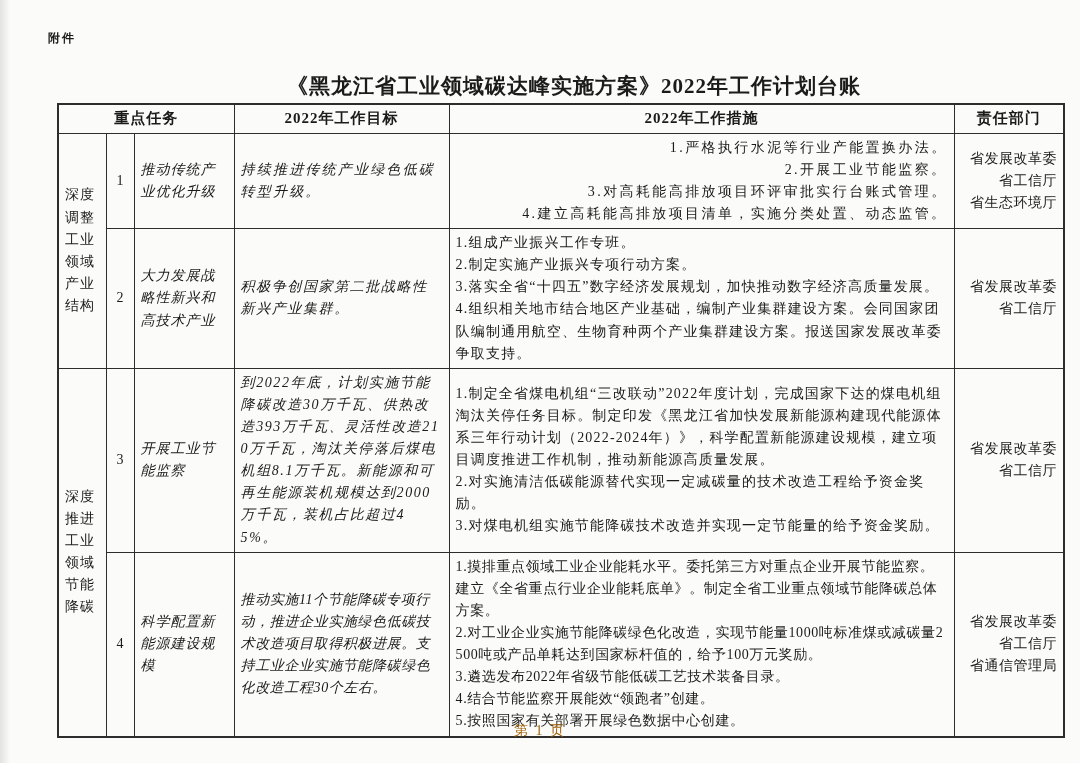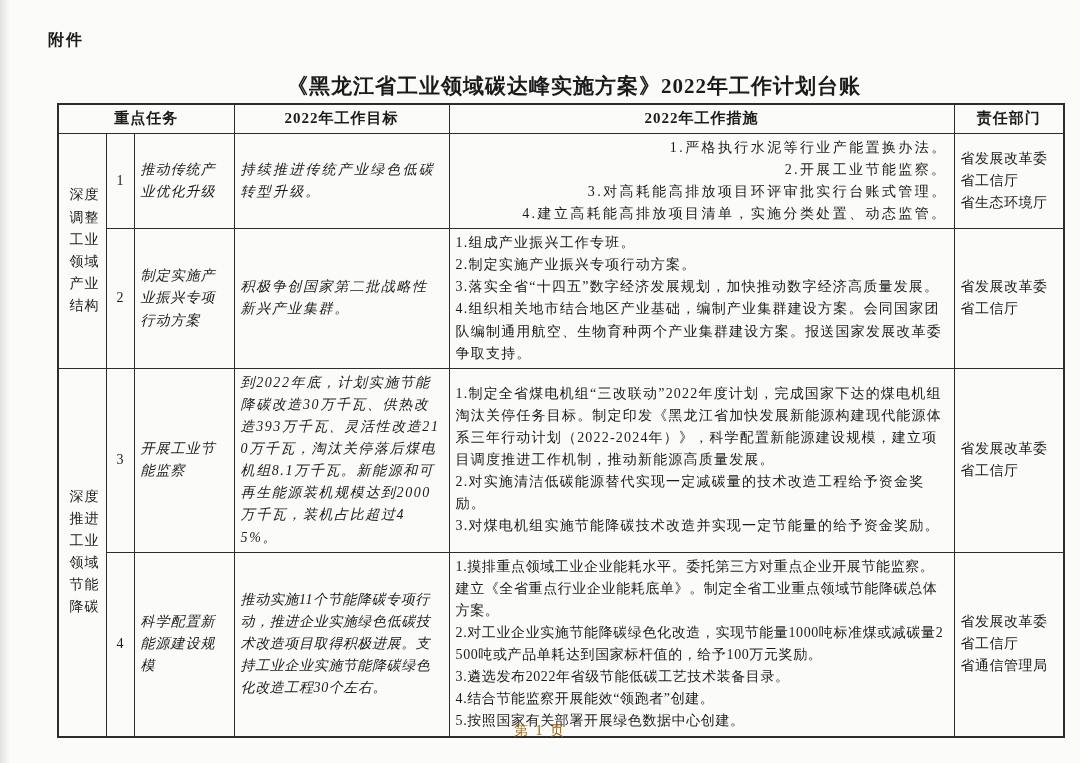--- a/index.html
+++ b/index.html
@@ -21,21 +21,21 @@
     position: absolute;
     left: 0; top: 0; bottom: 0;
     width: 10px;
     background: linear-gradient(to right, rgba(0,0,0,0.10), rgba(0,0,0,0));
     pointer-events: none;
   }
   .attachment {
     position: absolute;
     left: 48px;
     top: 30px;
-    font-size: 16px;
+    font-size: 12px;
     font-weight: bold;
     letter-spacing: 2px;
   }
   .doc-title {
     position: absolute;
     left: 57px;
     top: 58px;
     width: 1006px;
     text-align: center;
     font-size: 21px;
@@ -66,21 +66,21 @@
     text-align: center;
     padding: 2px 2px;
     letter-spacing: 1px;
   }
   tr.head   { height: 29px;  }
   tr.r1     { height: 89px;  }
   tr.r2     { height: 135px; }
   tr.r3     { height: 167px; }
   tr.r4     { height: 183px; }
   td.group {
-    text-align: right;
+    text-align: left;
     letter-spacing: 1px;
     word-break: break-all;
     padding: 2px 1px;
     line-height: 1.75;
   }
   td.no {
     text-align: center;
     font-size: 15px;
   }
   td.task {
@@ -100,21 +100,21 @@
     letter-spacing: 1.2px;
     word-break: break-all;
     vertical-align: middle;
     padding: 3px 8px;
   }
   tr.r1 td.measures { letter-spacing: 2.4px; text-align: right; }
   tr.r1 td.goal     { letter-spacing: 2.2px; }
   tr.r4 td.goal, tr.r4 td.measures { letter-spacing: 0.6px; }
   td.dept {
     white-space: pre-line;
-    text-align: left;
+    text-align: right;
     letter-spacing: 0.5px;
     line-height: 1.8;
   }
   .page-footer {
     position: absolute;
     left: 0;
     top: 722px;
     width: 1080px;
     text-align: center;
     font-size: 14px;
@@ -155,21 +155,21 @@
 2.开展工业节能监察。
 3.对高耗能高排放项目环评审批实行台账式管理。
 4.建立高耗能高排放项目清单，实施分类处置、动态监管。</td>
       <td class="dept">省发展改革委
 省工信厅
 省生态环境厅</td>
     </tr>
 
     <tr class="r2">
       <td class="no">2</td>
-      <td class="task">制定实施产业振兴专项行动方案</td>
+      <td class="task">大力发展战略性新兴和高技术产业</td>
       <td class="goal">积极争创国家第二批战略性新兴产业集群。</td>
       <td class="measures">1.组成产业振兴工作专班。
 2.制定实施产业振兴专项行动方案。
 3.落实全省“十四五”数字经济发展规划，加快推动数字经济高质量发展。
 4.组织相关地市结合地区产业基础，编制产业集群建设方案。会同国家团队编制通用航空、生物育种两个产业集群建设方案。报送国家发展改革委争取支持。</td>
       <td class="dept">省发展改革委
 省工信厅</td>
     </tr>
 
     <tr class="r3">

